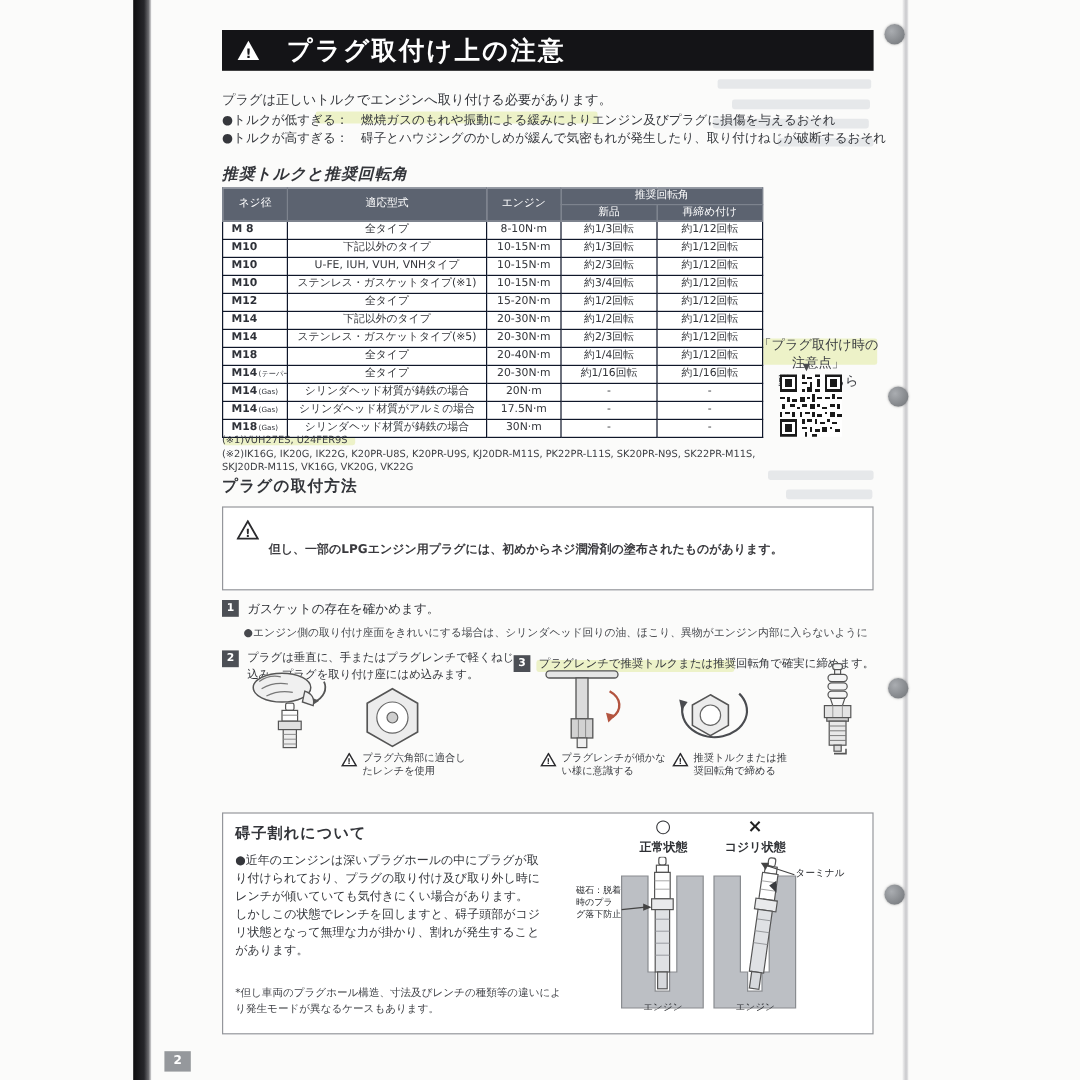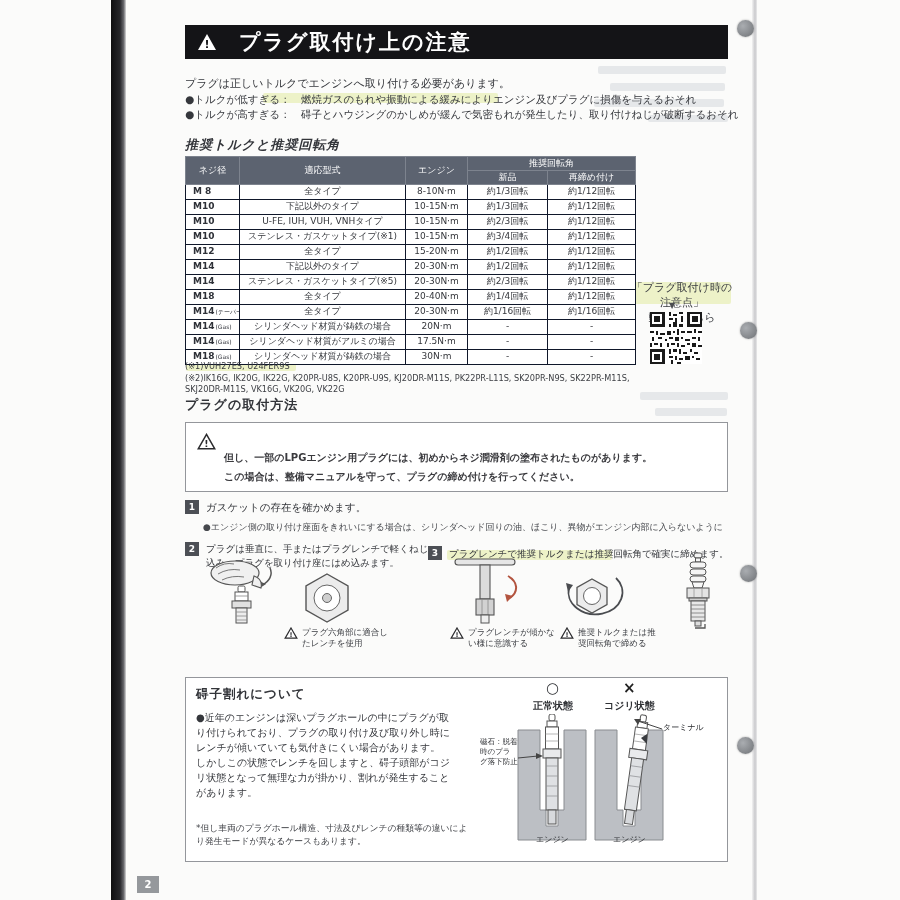--- a/index.html
+++ b/index.html
@@ -228,21 +228,20 @@
 </svg>
 
 <div class="abs sec-title" style="left:185px;top:396px;">プラグの取付方法</div>
 
 <div class="abs warn-box">
   <svg class="abs" style="left:11px;top:10px;" width="19" height="17" viewBox="0 0 20 18">
     <path d="M10 1.5 L18.8 16.8 H1.2 Z" fill="#fff" stroke="#2b2b2e" stroke-width="1.6"></path>
     <text x="10" y="15" font-size="10" font-weight="bold" text-anchor="middle" fill="#2b2b2e">!</text>
   </svg>
   <div class="warn-line" style="top:28px;">但し、一部のLPGエンジン用プラグには、初めからネジ潤滑剤の塗布されたものがあります。</div>
-  <div class="warn-line" style="top:47px;">この場合は、整備マニュアルを守って、プラグの締め付けを行ってください。</div>
 </div>
 
 <div class="abs stepnum" style="left:185px;top:500px;">1</div>
 <div class="abs step-text" style="left:206px;top:501px;">ガスケットの存在を確かめます。</div>
 <div class="abs step-note" style="left:203px;top:521px;">●エンジン側の取り付け座面をきれいにする場合は、シリンダヘッド回りの油、ほこり、異物がエンジン内部に入らないように</div>
 
 <div class="abs stepnum" style="left:185px;top:542px;">2</div>
 <div class="abs step-text-sm" style="left:206px;top:542px;width:228px;">プラグは垂直に、手またはプラグレンチで軽くねじ込み、プラグを取り付け座にはめ込みます。</div>
 
 <div class="abs stepnum" style="left:428px;top:546px;">3</div>

